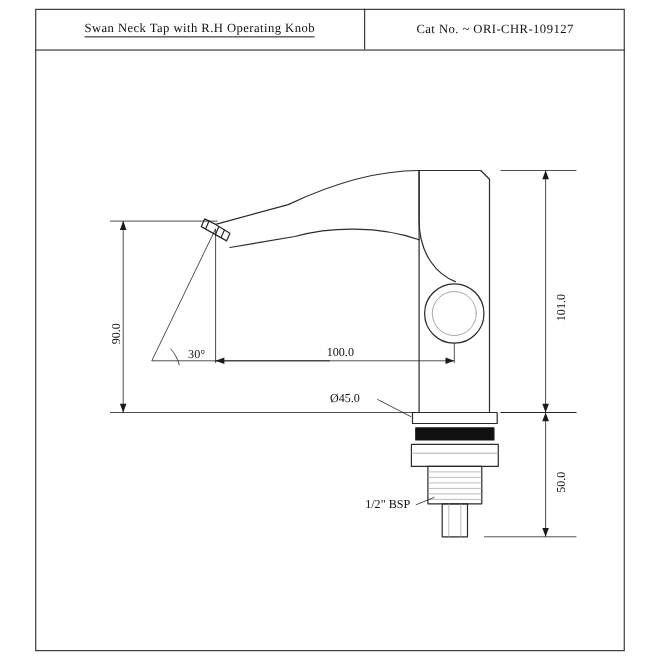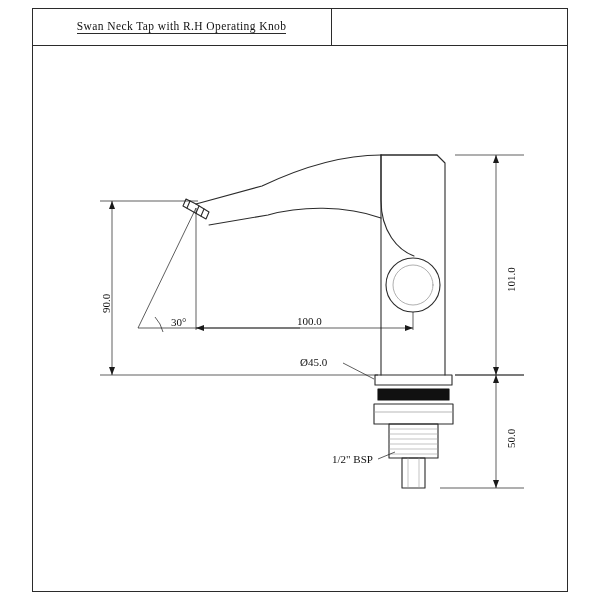--- a/index.html
+++ b/index.html
@@ -83,20 +83,23 @@
 </head>
 <body>
 
 <div id="sheet">
 
   <div class="frame"></div>
 
   <div class="title-block">
     <div class="tb-cell tb-left">
       <span class="tb-text tb-underline">Swan Neck Tap with R.H  Operating Knob</span>
+    </div>
+    <div class="tb-cell tb-right">
+      <span class="tb-text">Cat No. ~ ORI-CHR-109127</span>
     </div>
   </div>
 
   <svg width="600" height="600" viewBox="0 0 600 600">
     <g fill="none" stroke="#2b2b2b" stroke-width="1.1" stroke-linejoin="round" stroke-linecap="round">
 
       <g>
 
         <path d="M 381 155 L 381 375"></path>
 

